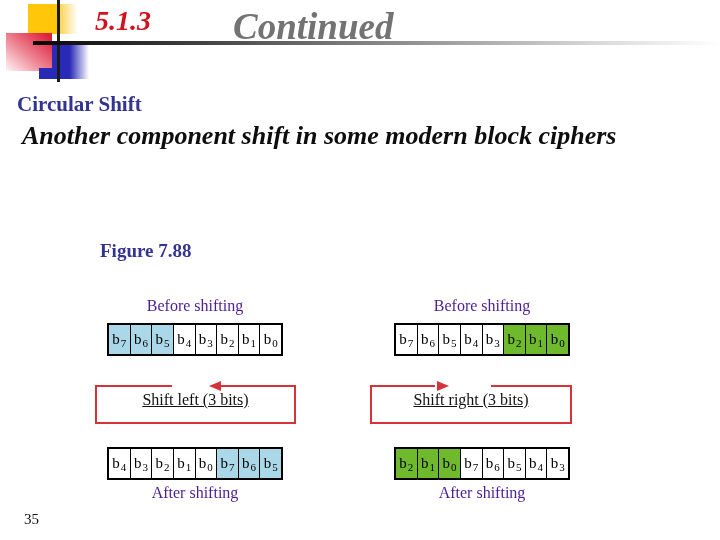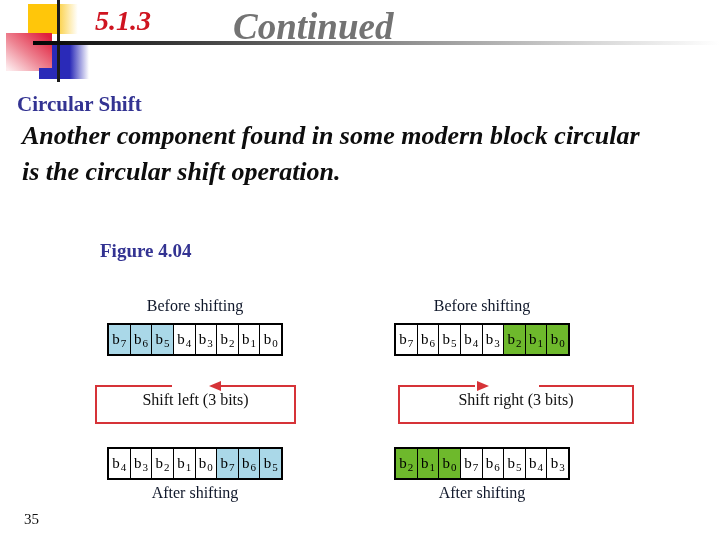--- a/index.html
+++ b/index.html
@@ -28,41 +28,41 @@
                    color:#737373;margin-left:34px; }
   
   #section-heading { left:17px; top:92px; font-size:21px; font-weight:bold;
                      color:var(--heading-blue); }
   #body-text { left:22px; top:118px; width:690px; font-size:26px; font-weight:bold;
                font-style:italic; color:#0d0d0d; line-height:36px; }
   #figure-line { left:100px; top:240px; display:flex; align-items:baseline; gap:14px; }
   #figure-label   { font-size:19px; font-weight:bold; color:var(--heading-blue); }
   #figure-caption { font-size:15px; font-weight:bold; font-style:italic; color:#111; }
   
-  .row-label { position:absolute; width:176px; text-align:center; font-size:16px; color:#0f172a; }
+  .row-label { position:absolute; width:176px; text-align:center; font-size:16px; color:#4c1d95; }
   .bit-row { position:absolute; width:176px; height:33px; display:flex;
              border:2px solid #000; box-sizing:border-box; background:#fff; }
   .bit-cell { flex:1 1 0; display:flex; align-items:center; justify-content:center;
               font-size:15px; color:#000; border-right:1px solid #000; line-height:1; }
   .bit-cell:last-child { border-right:none; }
   .bit-cell sub { font-size:11px; line-height:1; transform:translateY(4px); margin-left:1px; }
   .shift-box { position:absolute; height:39px; border:2px solid var(--arrow-red);
                border-top:none; box-sizing:border-box; }
   .shift-label { position:absolute; left:0; right:0; top:6px; text-align:center;
-                 font-size:16px; color:#111; }
+                 font-size:16px; color:#111;text-decoration:underline; }
   .seg { position:absolute; top:0; height:2px; background:var(--arrow-red); }
   .head { position:absolute; top:-4px; width:0; height:0;
           border-top:5px solid transparent; border-bottom:5px solid transparent; }
   
   #shift-box-left  { left:95px;  top:385px; width:201px; }
   #shift-box-left  .seg-a { left:-2px; width:39%; }
   #shift-box-left  .seg-b { left:63%; right:-2px; }
   #shift-box-left  .head  { left:calc(63% - 12px); border-right:12px solid var(--arrow-red); }
   
-  #shift-box-right { left:398px; top:385px; width:236px; }
+  #shift-box-right { left:370px; top:385px; width:202px; }
   #shift-box-right .seg-a { left:-2px; width:33%; }
   #shift-box-right .seg-b { left:60%; right:-2px; }
   #shift-box-right .head  { left:33%; border-left:12px solid var(--arrow-red); }
   
   #before-label-left  { left:107px; top:297px; }
   #before-row-left    { left:107px; top:323px; }
   #after-row-left     { left:107px; top:447px; }
   #after-label-left   { left:107px; top:484px; }
   #before-label-right { left:394px; top:297px; }
   #before-row-right   { left:394px; top:323px; }
@@ -81,26 +81,25 @@
   <div class="abs" id="logo-blue"></div>
   <div class="abs" id="logo-blue-notch"></div>
   <div class="abs" id="logo-vline"></div>
   <div class="abs" id="header-rule"></div>
 
   <div class="abs" id="title-number">5.1.3</div>
   <div class="abs" id="title-text">Continued</div>
 
   <div class="abs" id="section-heading">Circular Shift</div>
   <div class="abs" id="body-text">
-    <div>Another component found in some modern block circular</div>
-    <div>is the circular shift operation.</div>
+    <div>Another component shift in some modern block ciphers</div>
   </div>
 
   <div class="abs" id="figure-line">
-    <span id="figure-label">Figure 4.04</span>
+    <span id="figure-label">Figure 7.88</span>
   </div>
 
   <div class="row-label" id="before-label-left">Before shifting</div>
   <div class="bit-row" id="before-row-left">
       <div class="bit-cell" style="background: rgb(170, 216, 232);">
         <span>b</span>
         <sub>7</sub>
       </div>
       <div class="bit-cell" style="background: rgb(170, 216, 232);">
         <span>b</span>

